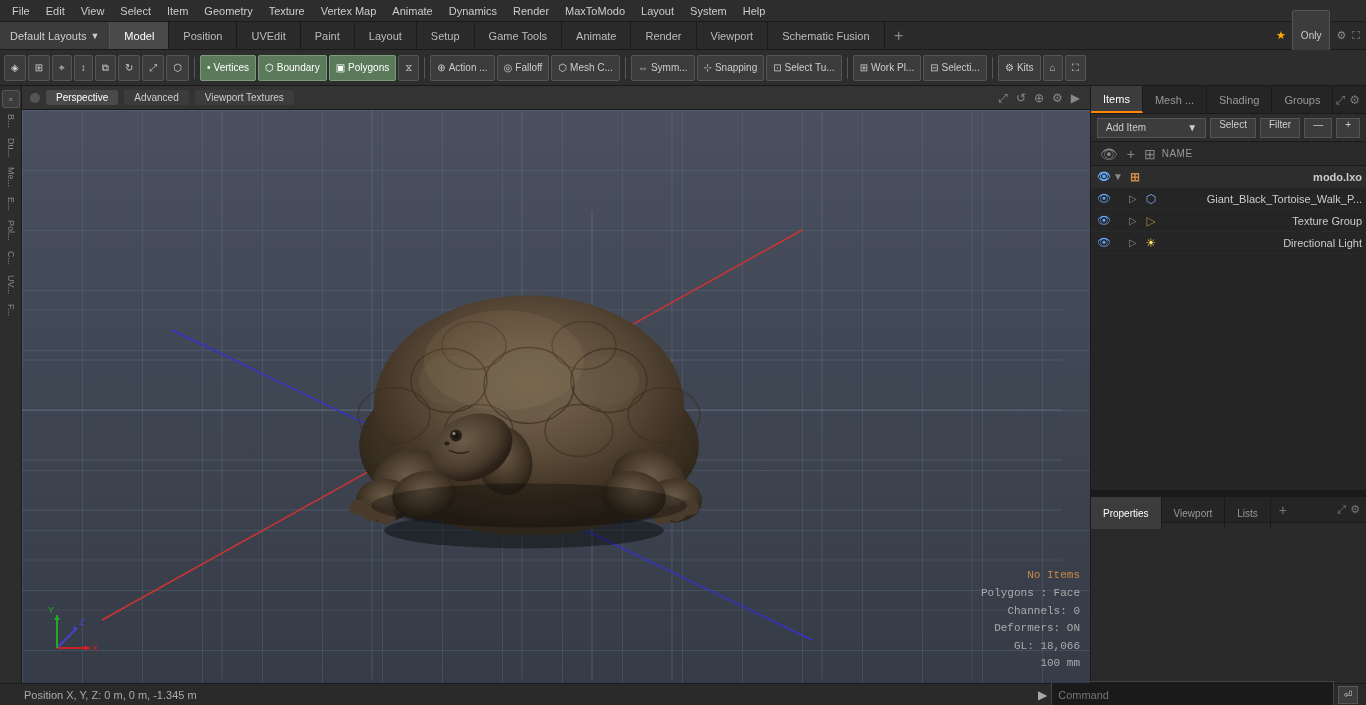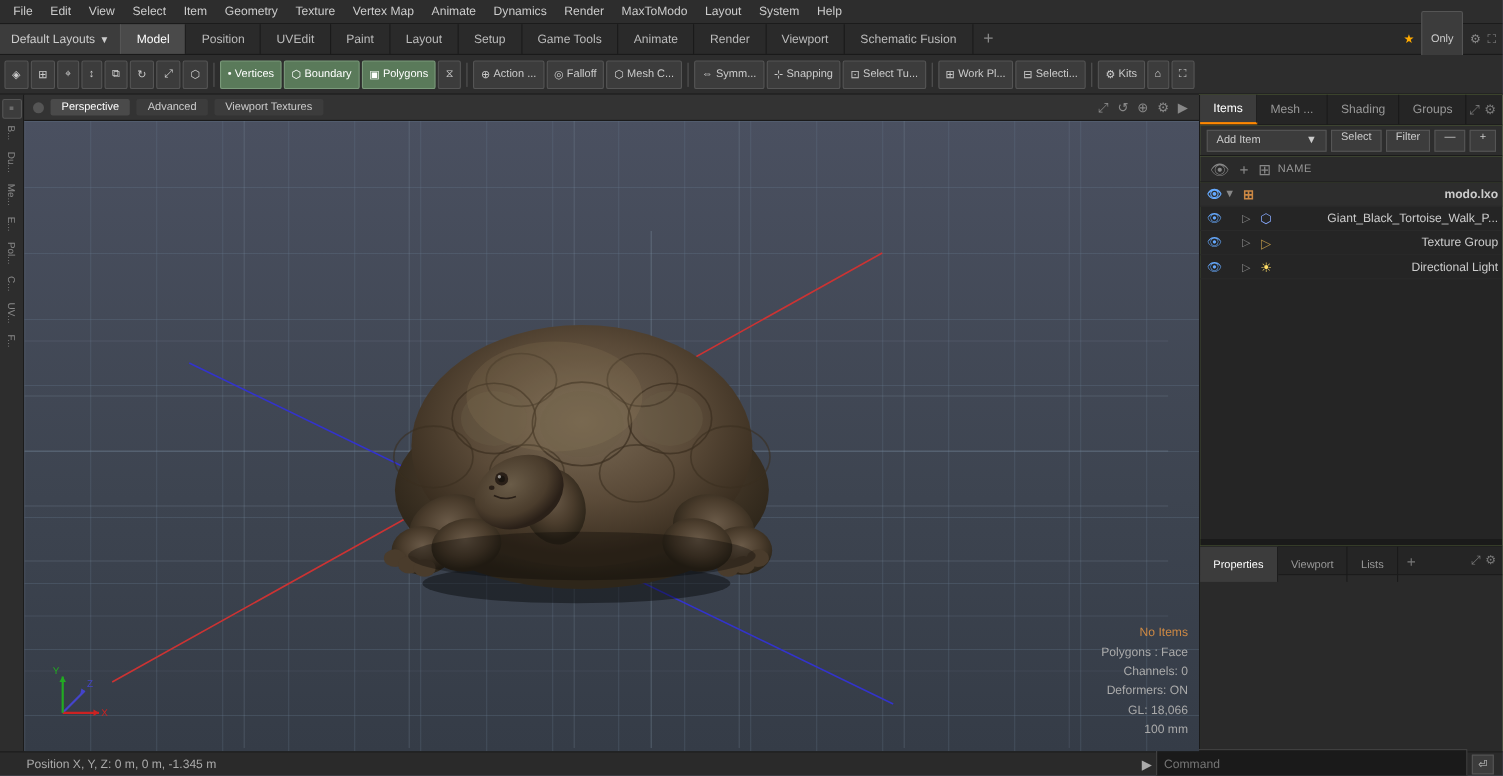--- a/index.html
+++ b/index.html
@@ -233,20 +233,21 @@
     }
 
     .viewport-info {
       position: absolute;
       bottom: 10px;
       right: 10px;
       text-align: right;
       color: #aaa;
       font-size: 11px;
       line-height: 1.6;
+      font-family: Liberation Mono, monospace;
     }
     .viewport-info .no-items {
       color: #cc8844;
     }
 
     
     .axes-indicator {
       position: absolute;
       bottom: 20px;
       left: 20px;

